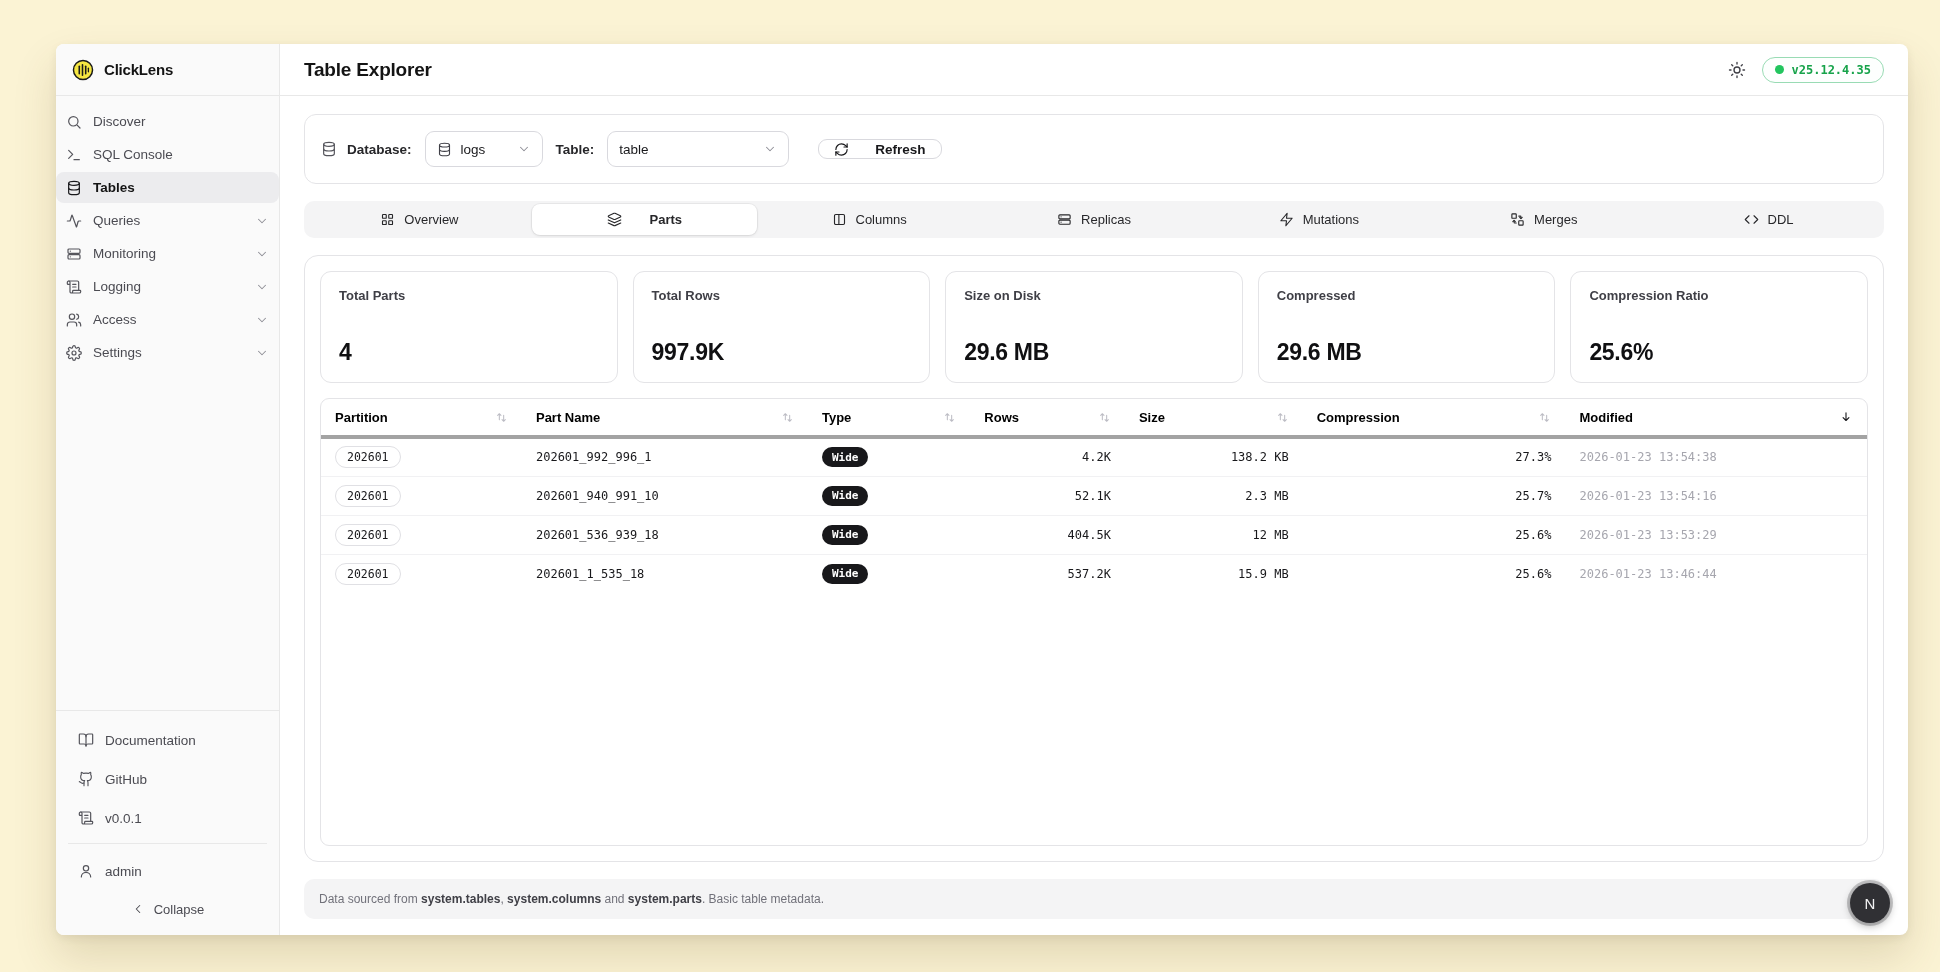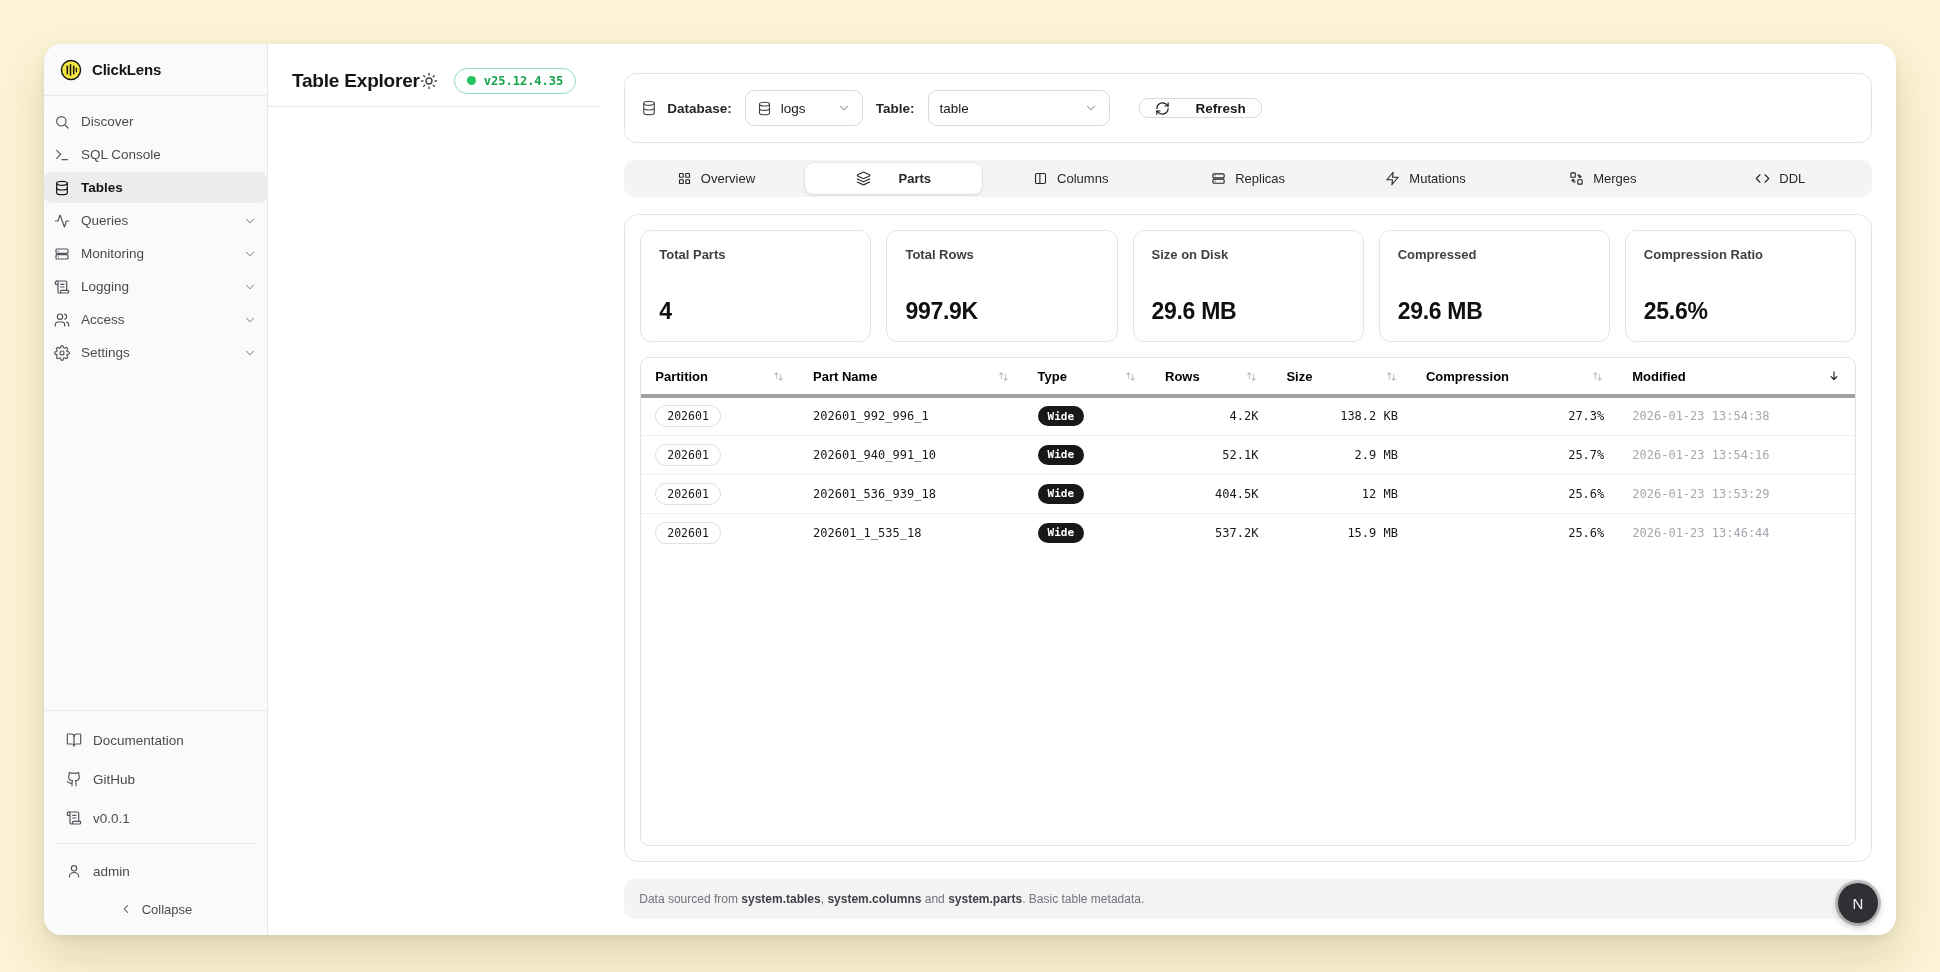--- a/index.html
+++ b/index.html
@@ -7,43 +7,43 @@
   body {
     font-family: "Liberation Sans", sans-serif;
     background: var(--page-bg, #FBF3D4);
     overflow: hidden;
     position: relative;
     color: #18181B;
   }
   svg { display:block; flex:none; }
 
   .shell {
-    position:absolute; left:44px; top:44px; width:1852px; height:891px;
-    background:#fff; border-radius:18px; overflow:hidden;
+    position:absolute; left:56px; top:44px; width:1852px; height:891px;
+    background:#fff; border-radius:8px; overflow:hidden;
     box-shadow: 0 22px 44px rgba(95,70,20,.16), 0 3px 10px rgba(0,0,0,.07);
     display:flex;
   }
 
   
   .sidebar { width:224px; background:#FAFAFA; border-right:1px solid #E8E8E8; display:flex; flex-direction:column; flex:none; }
   .sidebar-header { height:52px; flex:none; display:flex; align-items:center; gap:10px; padding:0 16px; border-bottom:1px solid #E8E8E8; }
   .brand { font-size:15px; font-weight:700; color:#141414; letter-spacing:-.2px; }
   .nav { padding:10px 0 0; }
   .nav-item { height:31px; margin-bottom:2px; display:flex; align-items:center; gap:11px; padding:0 10px; border-radius:8px; color:#4B4B52; font-size:13.5px; cursor:pointer; }
   .nav-item.active { background:#ECECEE; color:#141414; font-weight:600; }
   .nav-item .chev { margin-left:auto; color:#909098; }
   .nav-item .ic { color:#55555C; }
   .nav-item.active .ic { color:#18181B; }
   .sidebar-bottom { margin-top:auto; border-top:1px solid #E8E8E8; padding:12px 12px 10px; }
   .sidebar-bottom .nav-item { height:34px; margin-bottom:5px; }
   .side-divider { height:1px; background:#E8E8E8; margin:8px 0 10px; }
   .collapse-row { display:flex; align-items:center; justify-content:center; gap:9px; height:32px; margin-top:4px; color:#4B4B52; font-size:13px; cursor:pointer; border-radius:8px; }
 
   
-  .main { flex:1; display:flex; flex-direction:row; min-width:0; position:relative;margin-top:11px; }
+  .main { flex:1; display:flex; flex-direction:column; min-width:0; position:relative; }
   .main-header { height:52px; flex:none; border-bottom:1px solid #E8E8E8; display:flex; align-items:center; justify-content:space-between; padding:0 24px; }
   .page-title { font-size:19px; font-weight:700; color:#141414; letter-spacing:-.2px; }
   .header-right { display:flex; align-items:center; gap:16px; }
   .icon-btn { color:#3F3F46; cursor:pointer; background:none; border:none; display:flex; }
   .version-badge { display:flex; align-items:center; gap:8px; border:1px solid #99DBB4; background:#FDFFFE; border-radius:999px; padding:5px 12px; color:var(--accent-green,#16A34A); font-family:"DejaVu Sans Mono", monospace; font-size:12px; cursor:default;font-weight:bold; }
   .dot { width:9px; height:9px; border-radius:50%; background:var(--accent-dot,#22C55E); }
 
   .content { flex:1; min-height:0; padding:18px 24px 16px; display:flex; flex-direction:column; gap:17px; }
 
   .toolbar-card { flex:none; border:1px solid #E4E4E7; border-radius:12px; padding:16px; display:flex; align-items:center; gap:13px; }
@@ -525,21 +525,21 @@
                 <td class="right">4.2K</td>
                 <td class="right">138.2 KB</td>
                 <td class="right">27.3%</td>
                 <td class="muted">2026-01-23 13:54:38</td>
               </tr>
               <tr>
                 <td><span class="pill">202601</span></td>
                 <td>202601_940_991_10</td>
                 <td><span class="pill-dark">Wide</span></td>
                 <td class="right">52.1K</td>
-                <td class="right">2.9 MB</td>
+                <td class="right">2.3 MB</td>
                 <td class="right">25.7%</td>
                 <td class="muted">2026-01-23 13:54:16</td>
               </tr>
               <tr>
                 <td><span class="pill">202601</span></td>
                 <td>202601_536_939_18</td>
                 <td><span class="pill-dark">Wide</span></td>
                 <td class="right">404.5K</td>
                 <td class="right">12 MB</td>
                 <td class="right">25.6%</td>

